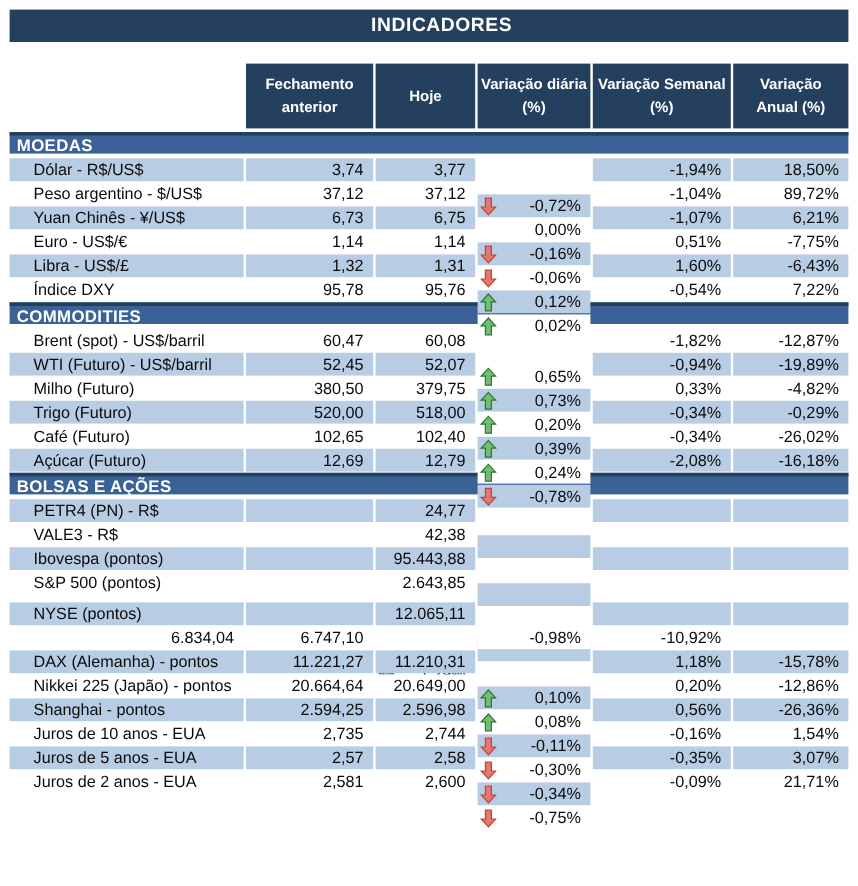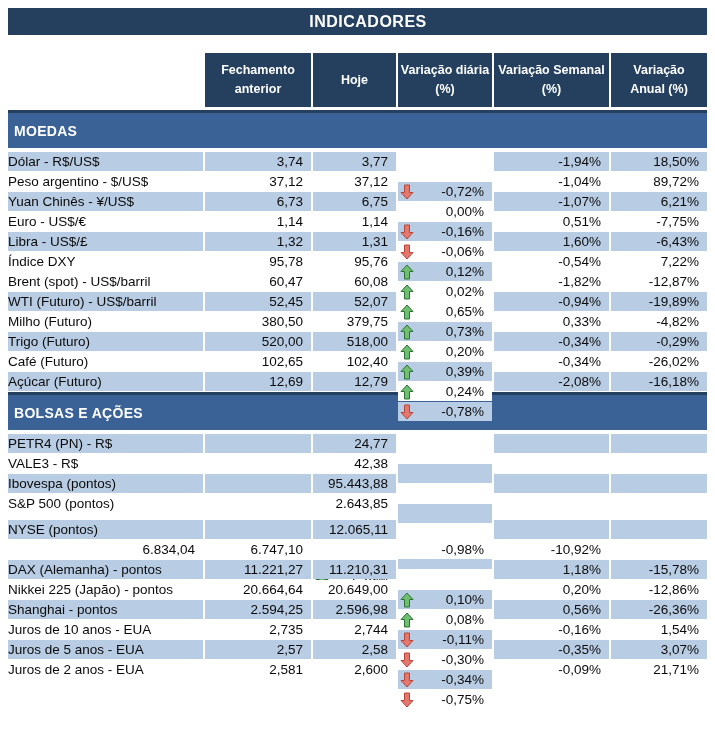--- a/index.html
+++ b/index.html
@@ -35,33 +35,33 @@
     width:699px;
   }
   .header-row .hcell{
     background:var(--navy);color:#fff;font-weight:bold;font-size:12.5px;
     height:54px;display:flex;flex-direction:column;align-items:center;justify-content:center;
     text-align:center;line-height:1.5;
   }
   .header-row .hcell.empty{background:transparent;}
   .hdr-gap{height:3px;}
   .section-bar{
-    width:699px;height:38px;border-top:3px solid var(--navy);
+    width:699px;height:18px;border-top:3px solid var(--navy);
     background:var(--section-blue);color:#fff;font-weight:bold;font-size:14px;
     display:flex;align-items:center;padding-left:6px;letter-spacing:.3px;
     margin-bottom:4px;
   }
   .row{height:19px;margin-bottom:1px;}
   .cell{
     display:flex;align-items:center;font-size:13.5px;height:19px;
     white-space:nowrap;overflow:hidden;
   }
   .cell.shade-blue{background:var(--row-blue);}
   .cell.shade-white{background:var(--row-white);}
-  .cell.label{padding-left:0;}
+  .cell.label{padding-left:20px;}
   .cell.num{justify-content:flex-end;padding-right:8px;}
   .cell.diaria{justify-content:space-between;padding-left:2px;padding-right:8px;margin-top:30px;}
   .arrow-slot{width:15px;height:17px;display:flex;align-items:center;}
   .section-gap{height:6px;}
   .footer{
     margin:3px 0 0 2px;font-size:13.5px;color:#000;
   }
   .footer b{font-weight:bold;}
 </style>
 </head>
@@ -176,20 +176,21 @@
           <span class="arrow-slot">
             <svg width="14" height="16" viewBox="0 0 14 16">
               <path d="M7 1 L13 7.5 L9.5 7.5 L9.5 15 L4.5 15 L4.5 7.5 L1 7.5 Z" fill="var(--up-fill)" stroke="var(--up-stroke)" stroke-width="1"></path>
             </svg>
           </span>
           <span>0,02%</span>
         </div>
         <div class="cell num shade-white">-0,54%</div>
         <div class="cell num shade-white">7,22%</div>
       </div>
+      <div class="section-bar">COMMODITIES</div>
       <div class="grid row">
         <div class="cell label shade-white">Brent (spot) - US$/barril</div>
         <div class="cell num shade-white">60,47</div>
         <div class="cell num shade-white">60,08</div>
         <div class="cell diaria shade-white">
           <span class="arrow-slot">
             <svg width="14" height="16" viewBox="0 0 14 16">
               <path d="M7 1 L13 7.5 L9.5 7.5 L9.5 15 L4.5 15 L4.5 7.5 L1 7.5 Z" fill="var(--up-fill)" stroke="var(--up-stroke)" stroke-width="1"></path>
             </svg>
           </span>

